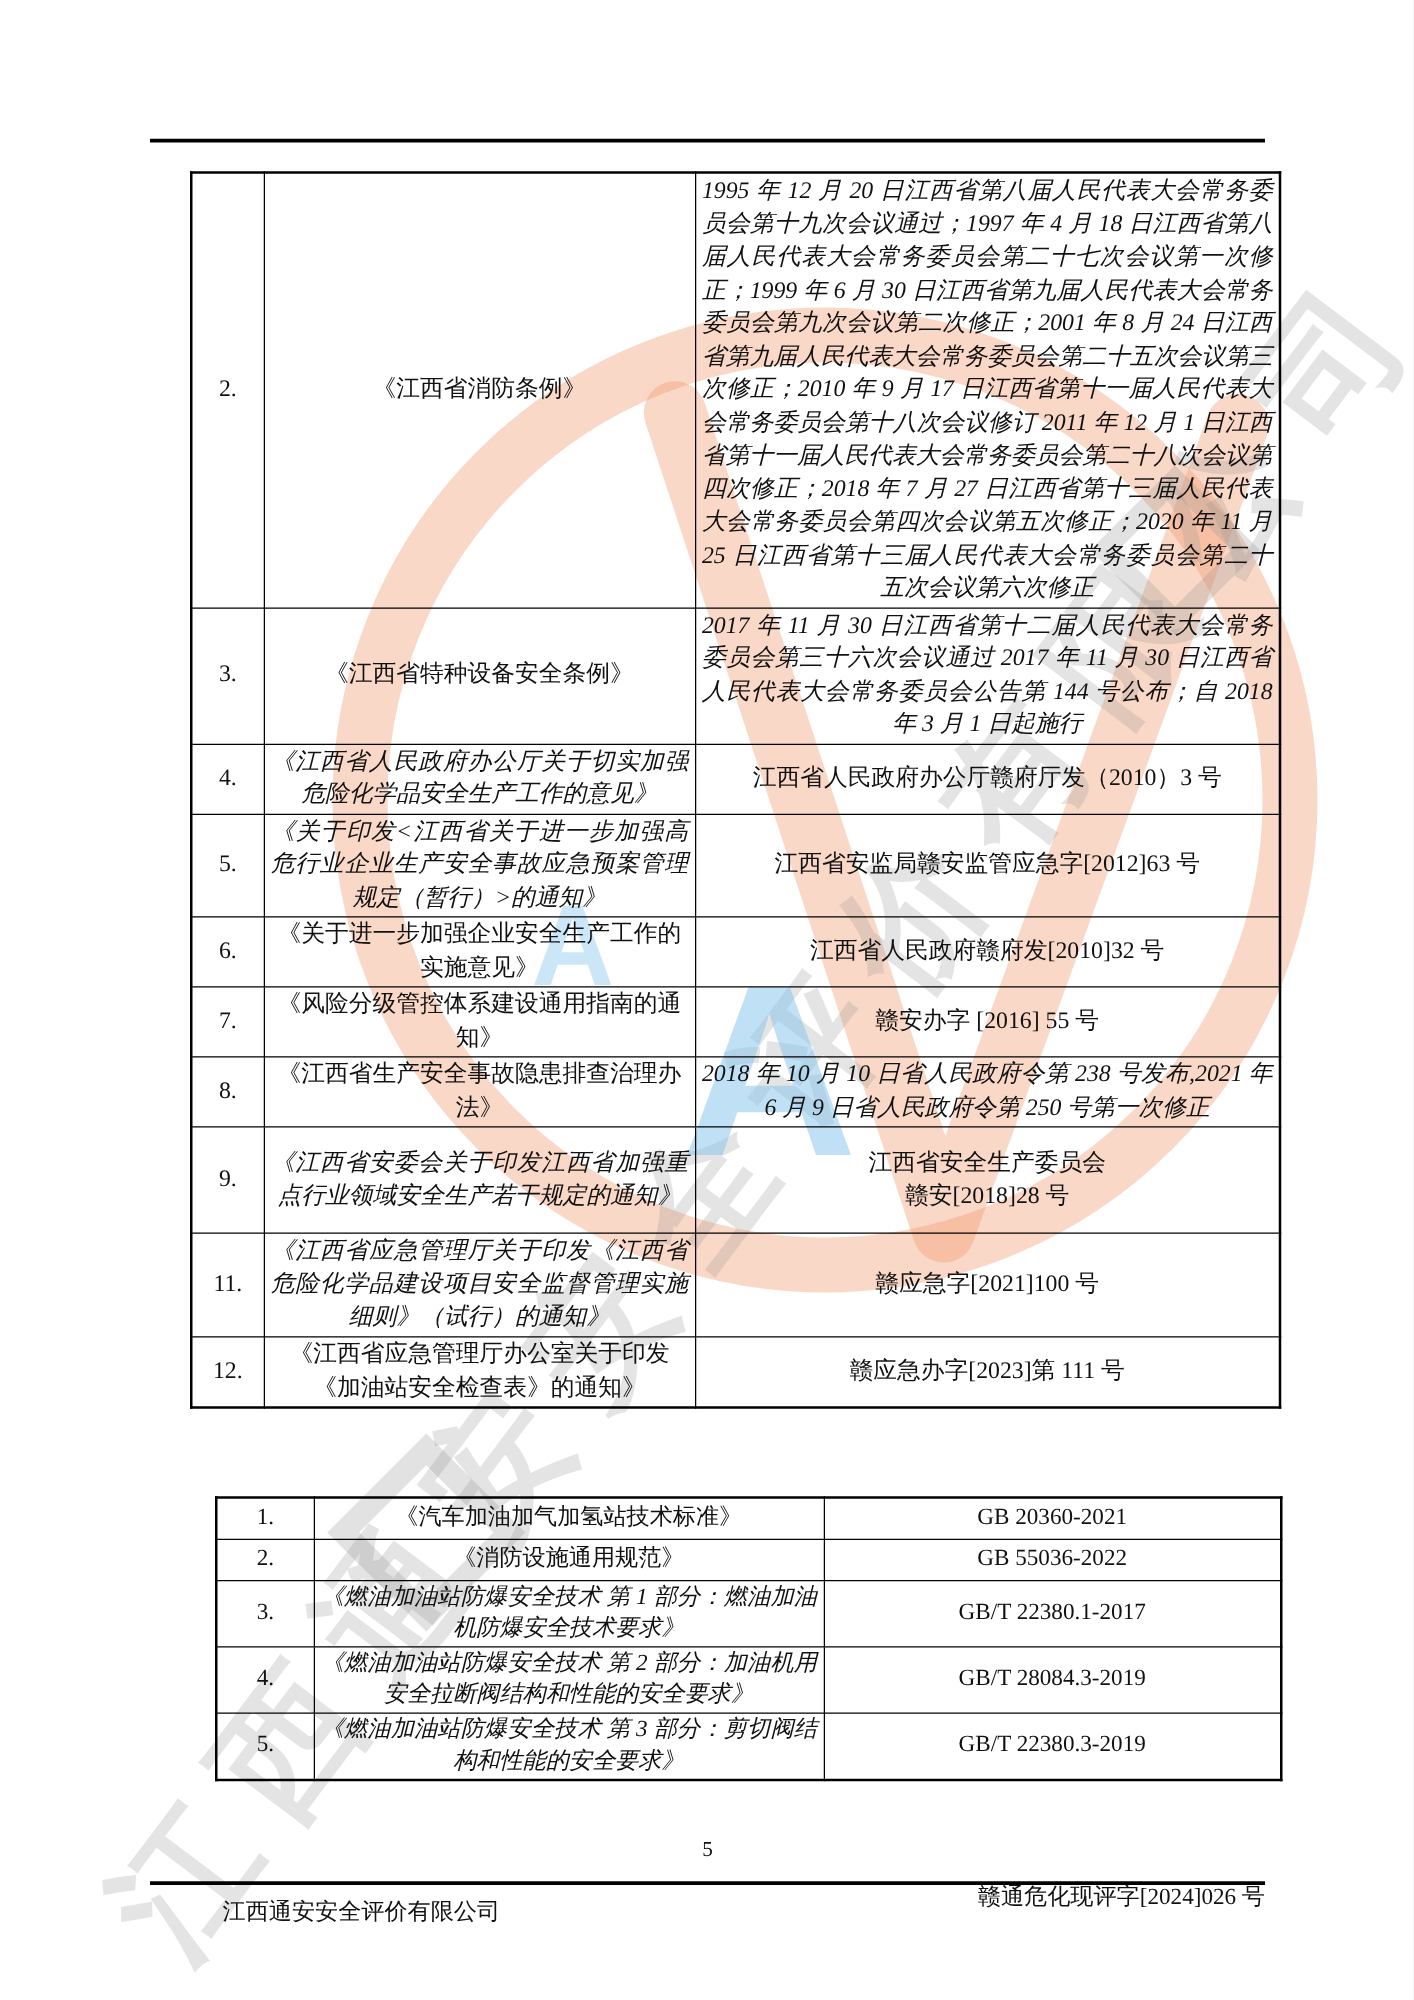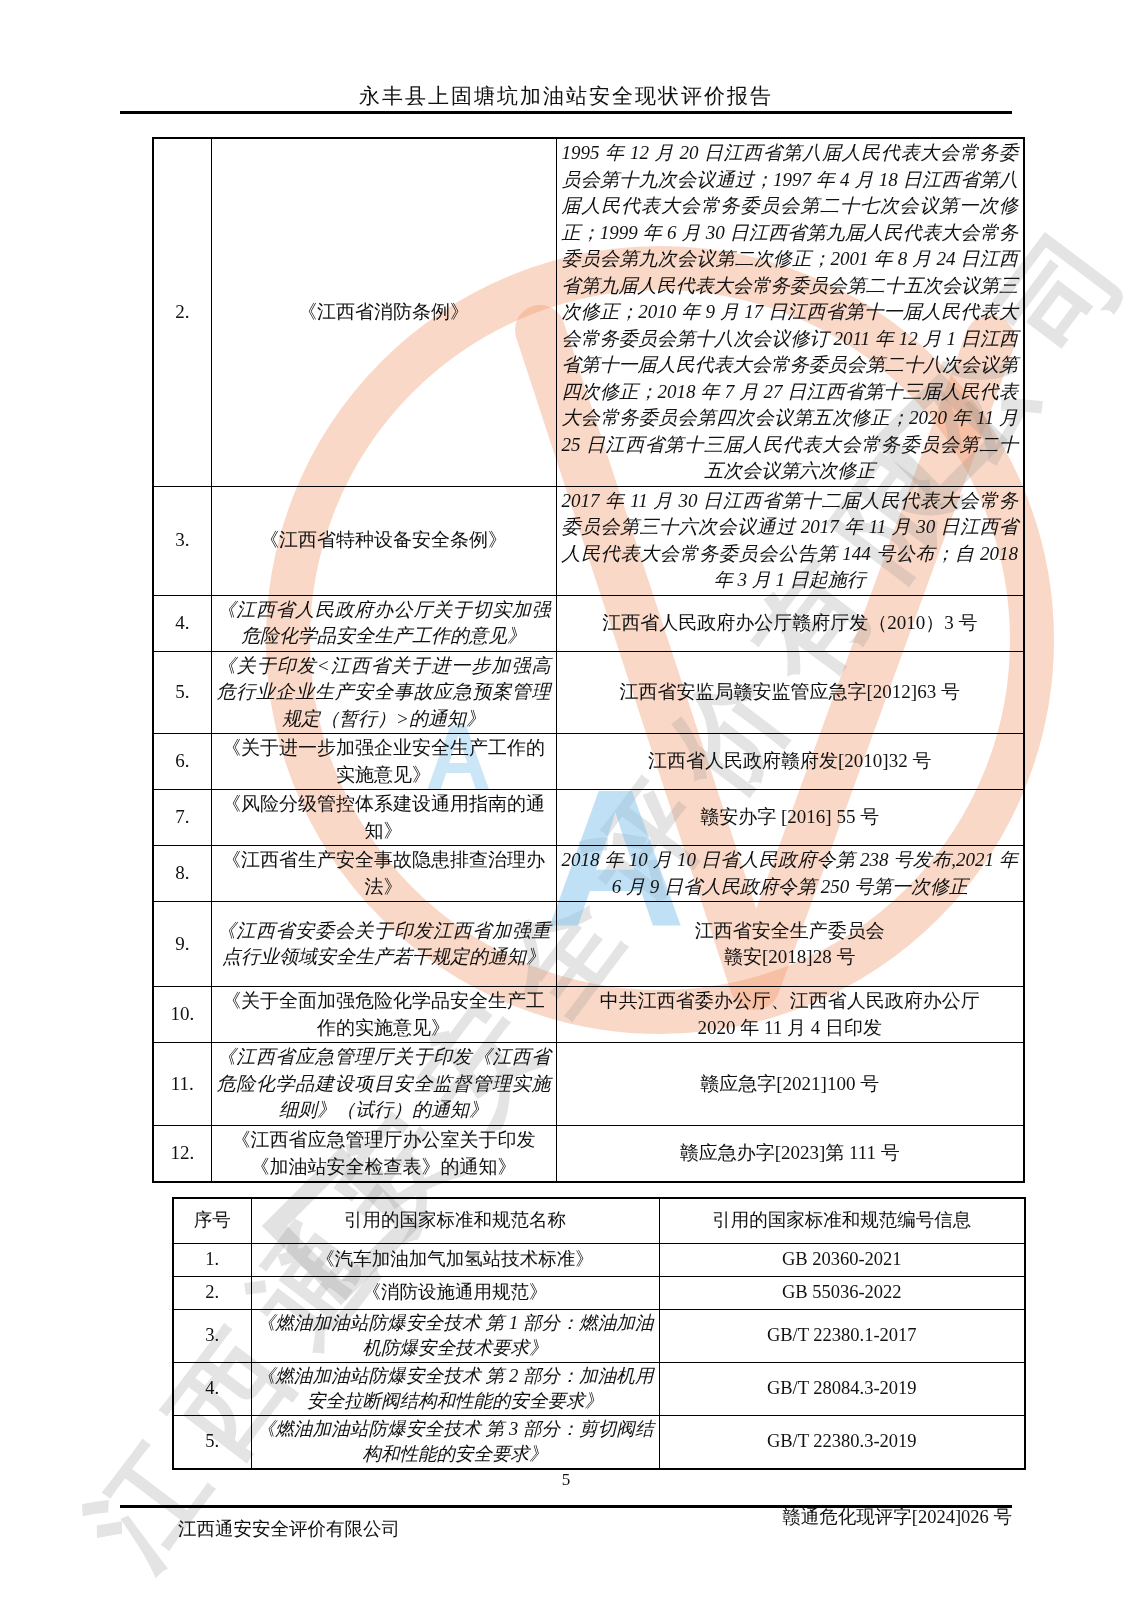--- a/index.html
+++ b/index.html
@@ -57,21 +57,20 @@
     </svg>
     <div class="wm-diag">江西通安安全评价有限公司</div>
     <div class="wm-diamond wm-d1"></div>
     <div class="wm-diamond wm-d2"></div>
     <div class="wm-blue-a">A</div>
     <div class="wm-blue-a2">A</div>
   </div>
 
   <div class="content">
 
-    <div class="doc-title">永丰县上固塘坑加油站安全现状评价报告</div>
     <div class="header-rule"></div>
 
     <table id="t1">
       <colgroup>
           <col style="width:58px">
           <col style="width:345px">
           <col style="width:468px">
         </colgroup>
       <tbody>
           <tr style="height:345px">
@@ -108,26 +107,20 @@
         <td>8.</td>
         <td>《江西省生产安全事故隐患排查治理办法》</td>
         <td class="justify">2018 年 10 月 10 日省人民政府令第 238 号发布,2021 年 6 月 9 日省人民政府令第 250 号第一次修正</td>
       </tr>
       <tr style="height:85px">
         <td>9.</td>
         <td class="justify">《江西省安委会关于印发江西省加强重点行业领域安全生产若干规定的通知》</td>
         <td>江西省安全生产委员会
 赣安[2018]28 号</td>
       </tr>
-      <tr style="height:55px">
-        <td>10.</td>
-        <td>《关于全面加强危险化学品安全生产工作的实施意见》</td>
-        <td>中共江西省委办公厅、江西省人民政府办公厅
-2020 年 11 月 4 日印发</td>
-      </tr>
       <tr style="height:83px">
         <td>11.</td>
         <td class="justify">《江西省应急管理厅关于印发《江西省危险化学品建设项目安全监督管理实施细则》（试行）的通知》</td>
         <td>赣应急字[2021]100 号</td>
       </tr>
       <tr style="height:56px">
         <td>12.</td>
         <td>《江西省应急管理厅办公室关于印发《加油站安全检查表》的通知》</td>
         <td>赣应急办字[2023]第 111 号</td>
       </tr>
@@ -135,25 +128,20 @@
       </table>
 
 
     <table id="t2">
       <colgroup>
           <col style="width:78px">
           <col style="width:408px">
           <col style="width:366px">
         </colgroup>
       <tbody>
-          <tr style="height:45px">
-        <td>序号</td>
-        <td>引用的国家标准和规范名称</td>
-        <td>引用的国家标准和规范编号信息</td>
-      </tr>
       <tr style="height:33px">
         <td>1.</td>
         <td>《汽车加油加气加氢站技术标准》</td>
         <td>GB 20360-2021</td>
       </tr>
       <tr style="height:33px">
         <td>2.</td>
         <td>《消防设施通用规范》</td>
         <td>GB 55036-2022</td>
       </tr>

